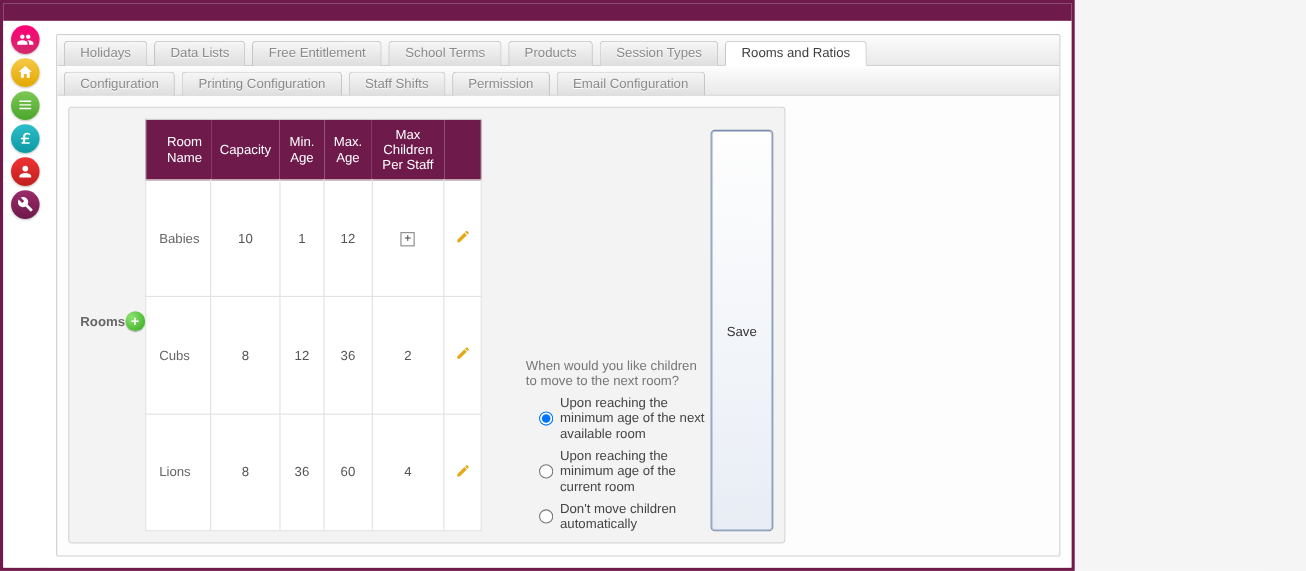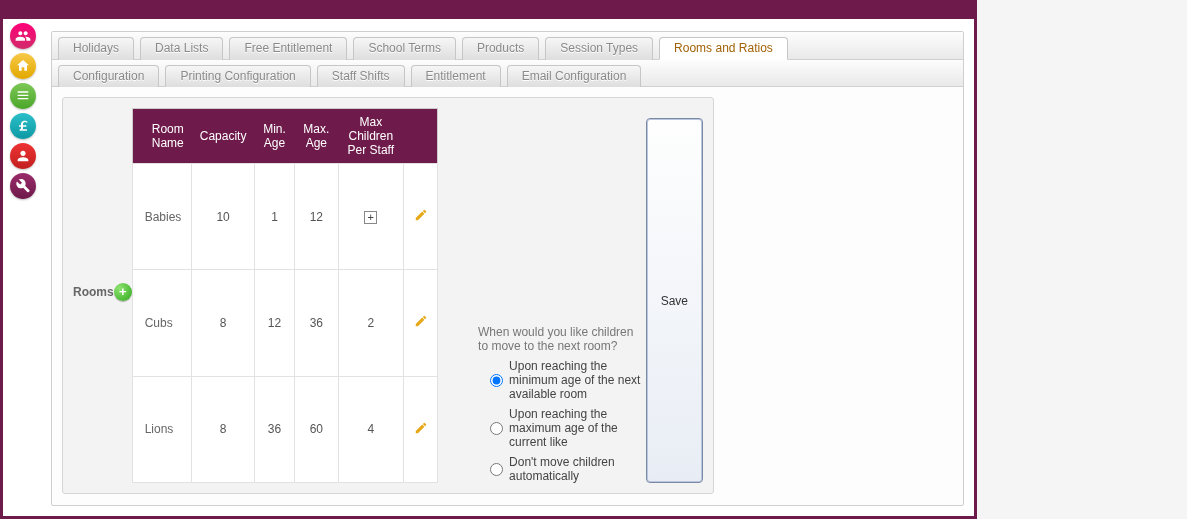--- a/index.html
+++ b/index.html
@@ -81,21 +81,21 @@
     background: linear-gradient(#f6f6f6,#dedede);
     color: #8a8a8a;
     font-size: 12px;
     cursor: pointer;
     text-shadow: 0 1px 0 #fff;
     position: relative;
     top: 1px;
   }
   .tab.active {
     background: #fff;
-    color: #a16207;
+    color: #404040;
     border-bottom: 1px solid #fff;
   }
   .content {
     display: flex;
     gap: 10px;
     padding: 10px;
     height: calc(100% - 56px);
   }
   .panel {
     width: 652px;
@@ -226,21 +226,21 @@
           <div class="tab">Free Entitlement</div>
           <div class="tab">School Terms</div>
           <div class="tab">Products</div>
           <div class="tab">Session Types</div>
           <div class="tab active">Rooms and Ratios</div>
         </div>
         <div class="subtabs">
           <div class="tab">Configuration</div>
           <div class="tab">Printing Configuration</div>
           <div class="tab">Staff Shifts</div>
-          <div class="tab">Entitlement</div>
+          <div class="tab">Permission</div>
           <div class="tab">Email Configuration</div>
         </div>
 
         <div class="content">
           <div class="panel">
             <div class="panel-header">
               <span>Rooms</span>
               <span class="add-btn">+</span>
             </div>
 
@@ -290,21 +290,21 @@
             </table>
 
             <div class="move-question" style="margin-top:auto; padding-top:20px;">
               <div>When would you like children to move to the next room?</div>
               <label class="radio-row">
                 <input type="radio" name="move" checked="" style="">
                 <span>Upon reaching the minimum age of the next available room</span>
               </label>
               <label class="radio-row">
                 <input type="radio" name="move" style="">
-                <span>Upon reaching the maximum age of the current like</span>
+                <span>Upon reaching the minimum age of the current room</span>
               </label>
               <label class="radio-row">
                 <input type="radio" name="move" style="">
                 <span>Don't move children automatically</span>
               </label>
             </div>
 
             <div class="footer">
               <button class="save-btn">Save</button>
             </div>

